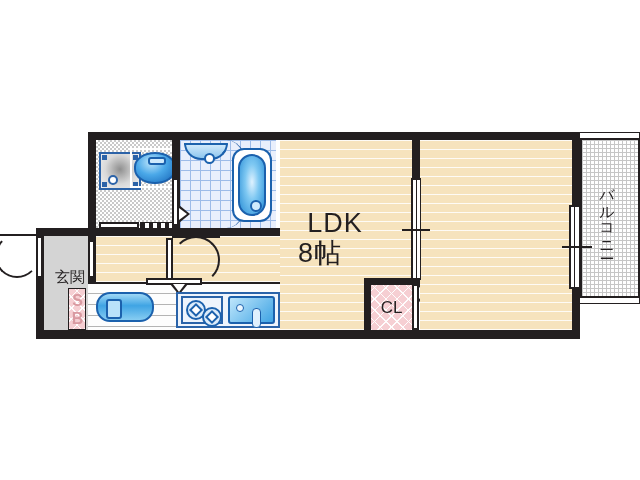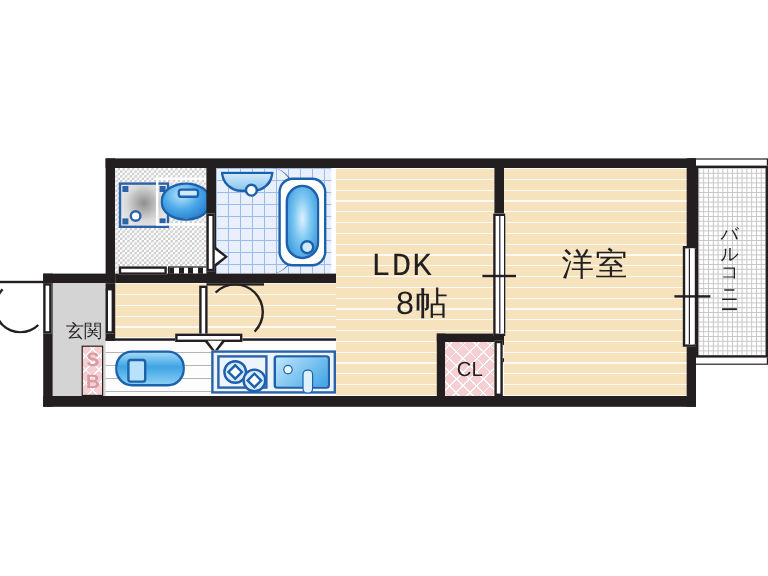--- a/index.html
+++ b/index.html
@@ -191,22 +191,22 @@
               border-right:2px solid #2c63a8;border-radius:0 55% 55% 0 / 0 50% 50% 0;
               background:transparent;"></div>
 
   <div class="fx tub" style="left:232px;top:148px;width:40px;height:74px;">
     <div class="tub-inner"></div>
   </div>
 
   <div class="abs wall" style="left:176px;top:228px;width:104px;height:8px;"></div>
 
   <div class="abs floor-wood" style="left:280px;top:140px;width:132px;height:190px;"></div>
-  <div class="abs lbl lbl-room" style="left:280px;top:208px;width:110px;font-family:Liberation Mono, monospace;">LDK</div>
-  <div class="abs lbl lbl-room" style="left:297px;top:238px;width:110px;">8帖</div>
+  <div class="abs lbl lbl-room" style="left:280px;top:208px;width:110px;">LDK</div>
+  <div class="abs lbl lbl-room" style="left:265px;top:238px;width:110px;">8帖</div>
 
   <div class="abs floor-wood" style="left:96px;top:236px;width:184px;height:46px;"></div>
 
   <div class="abs floor-hall" style="left:88px;top:282px;width:192px;height:48px;"></div>
   <div class="abs wall-thin" style="left:88px;top:282px;width:192px;height:2px;"></div>
 
   <div class="abs wall" style="left:88px;top:236px;width:8px;height:48px;"></div>
   <div class="abs win" style="left:88px;top:240px;width:7px;height:38px;"></div>
 
   <div class="abs door-leaf" style="left:166px;top:238px;width:7px;height:44px;"></div>
@@ -245,21 +245,20 @@
 
   <div class="abs door-leaf" style="left:412px;top:284px;width:7px;height:46px;"></div>
   <div class="abs" style="left:419px;top:284px;width:0;height:0;
               border-top:9px solid transparent;border-bottom:9px solid transparent;
               border-left:11px solid #231f20;"></div>
   <div class="abs" style="left:419px;top:287px;width:0;height:0;
               border-top:6px solid transparent;border-bottom:6px solid transparent;
               border-left:8px solid #ffffff;"></div>
 
   <div class="abs floor-wood" style="left:420px;top:140px;width:152px;height:190px;"></div>
-  <div class="abs lbl lbl-room" style="left:420px;top:205px;width:152px;">洋室</div>
 
   <div class="abs wall" style="left:412px;top:140px;width:8px;height:38px;"></div>
 
   <div class="abs slide-track" style="left:411px;top:178px;width:10px;height:102px;">
     <div class="slide-inner" style="left:3px;top:0;width:3px;height:100%;"></div>
   </div>
   <div class="cross-h" style="left:402px;top:229px;width:28px;"></div>
 
   <div class="abs slide-track" style="left:569px;top:205px;width:11px;height:84px;">
     <div class="slide-inner" style="left:3px;top:0;width:4px;height:100%;"></div>

